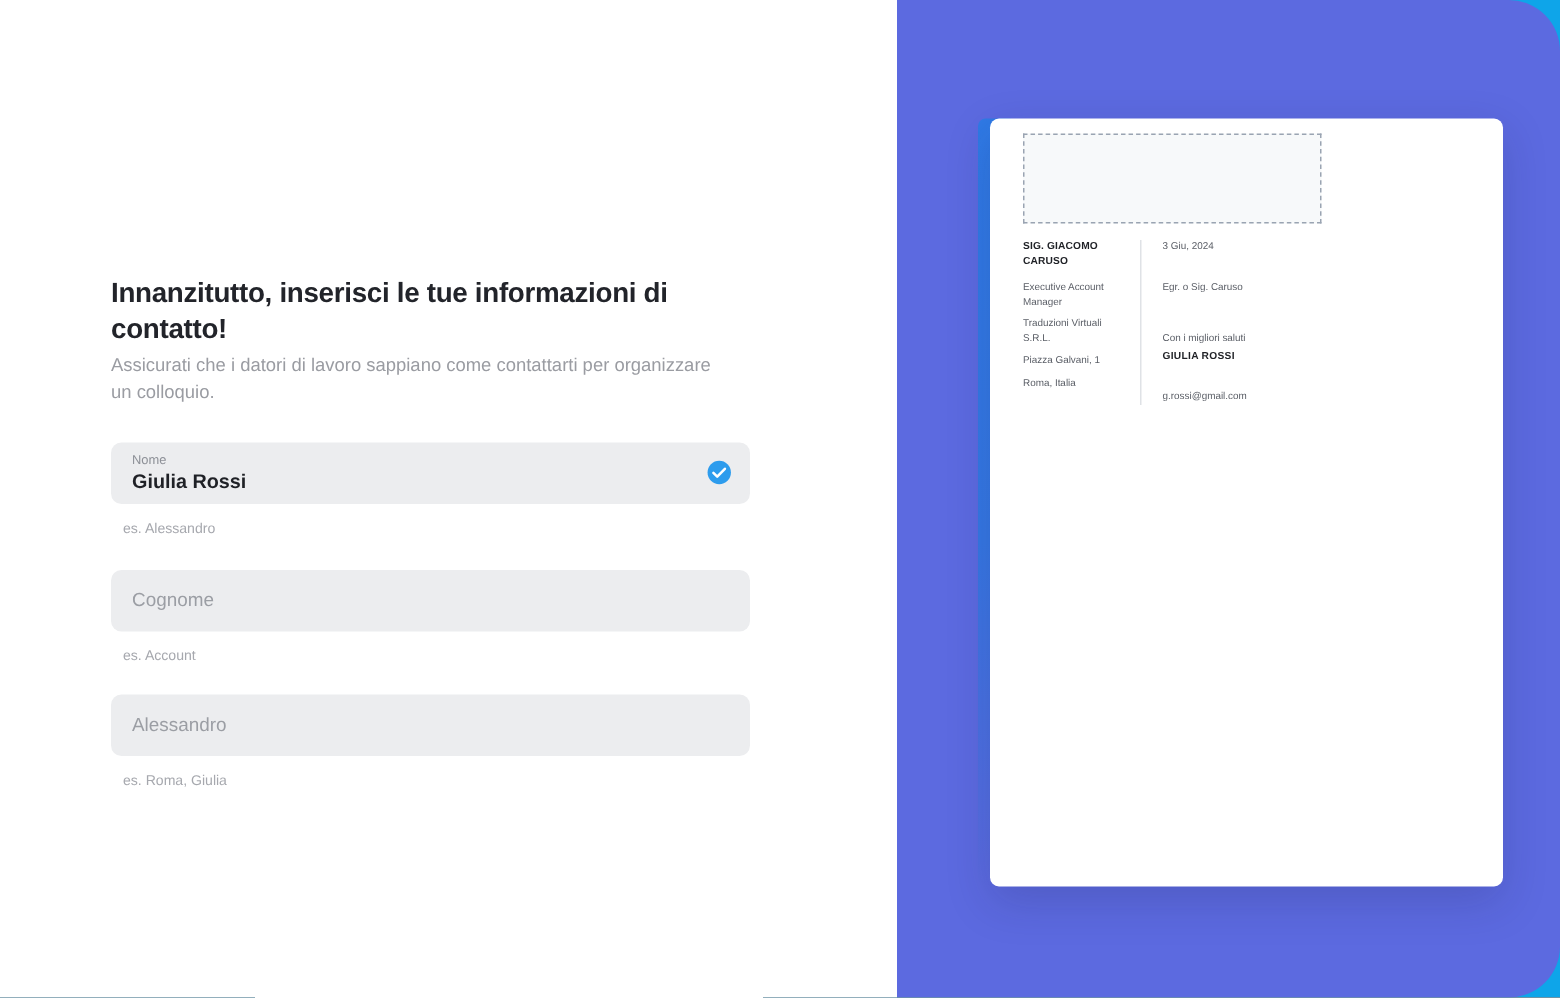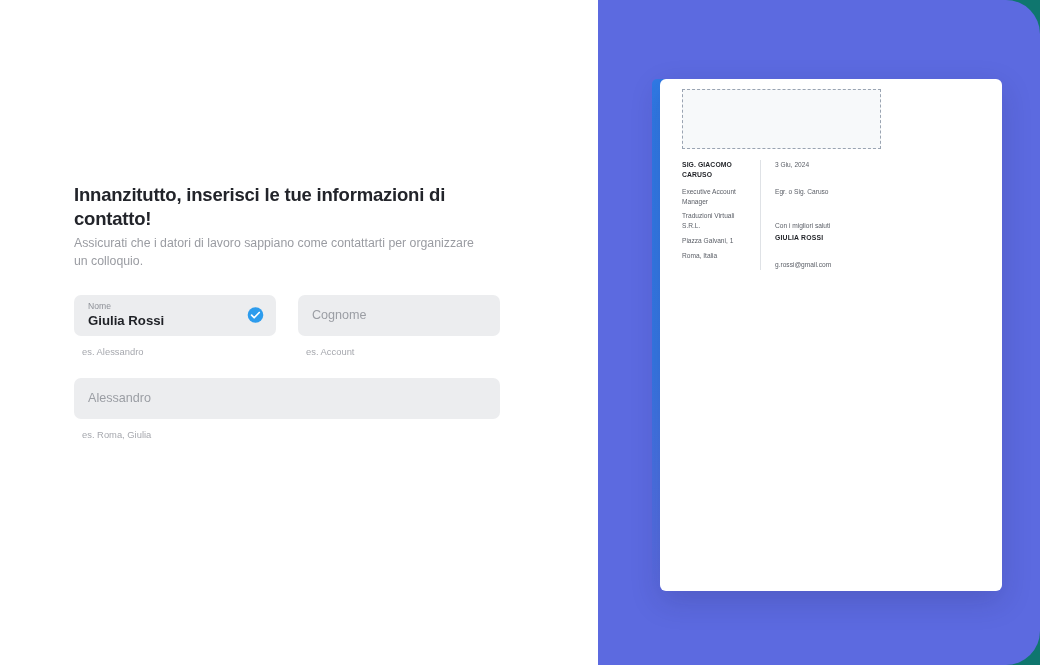--- a/index.html
+++ b/index.html
@@ -9,21 +9,21 @@
     height: 665px;
     overflow: hidden;
     background: #6b6b6b;
     font-family: "Liberation Sans", sans-serif;
   }
 
   #app {
     position: relative;
     width: 1040px;
     height: 665px;
-    background: #0f766e;
+    background: #0ea5e9;
   }
 
   
   .form-pane {
     position: absolute;
     left: 0; top: 0;
     width: 598px; height: 665px;
     background: #ffffff;
   }
 
@@ -50,20 +50,21 @@
     max-width: 400px;
   }
 
   .field-grid {
     margin-top: 24px;
   }
 
   .field-row {
     display: flex;
     gap: 22px;
+    flex-direction: column;
   }
 
   .field-block { flex: 1; min-width: 0; }
   .field-block.full { width: 100%; }
 
   .field-box {
     position: relative;
     height: 41px;
     border-radius: 7px;
     background: #ecedef;

